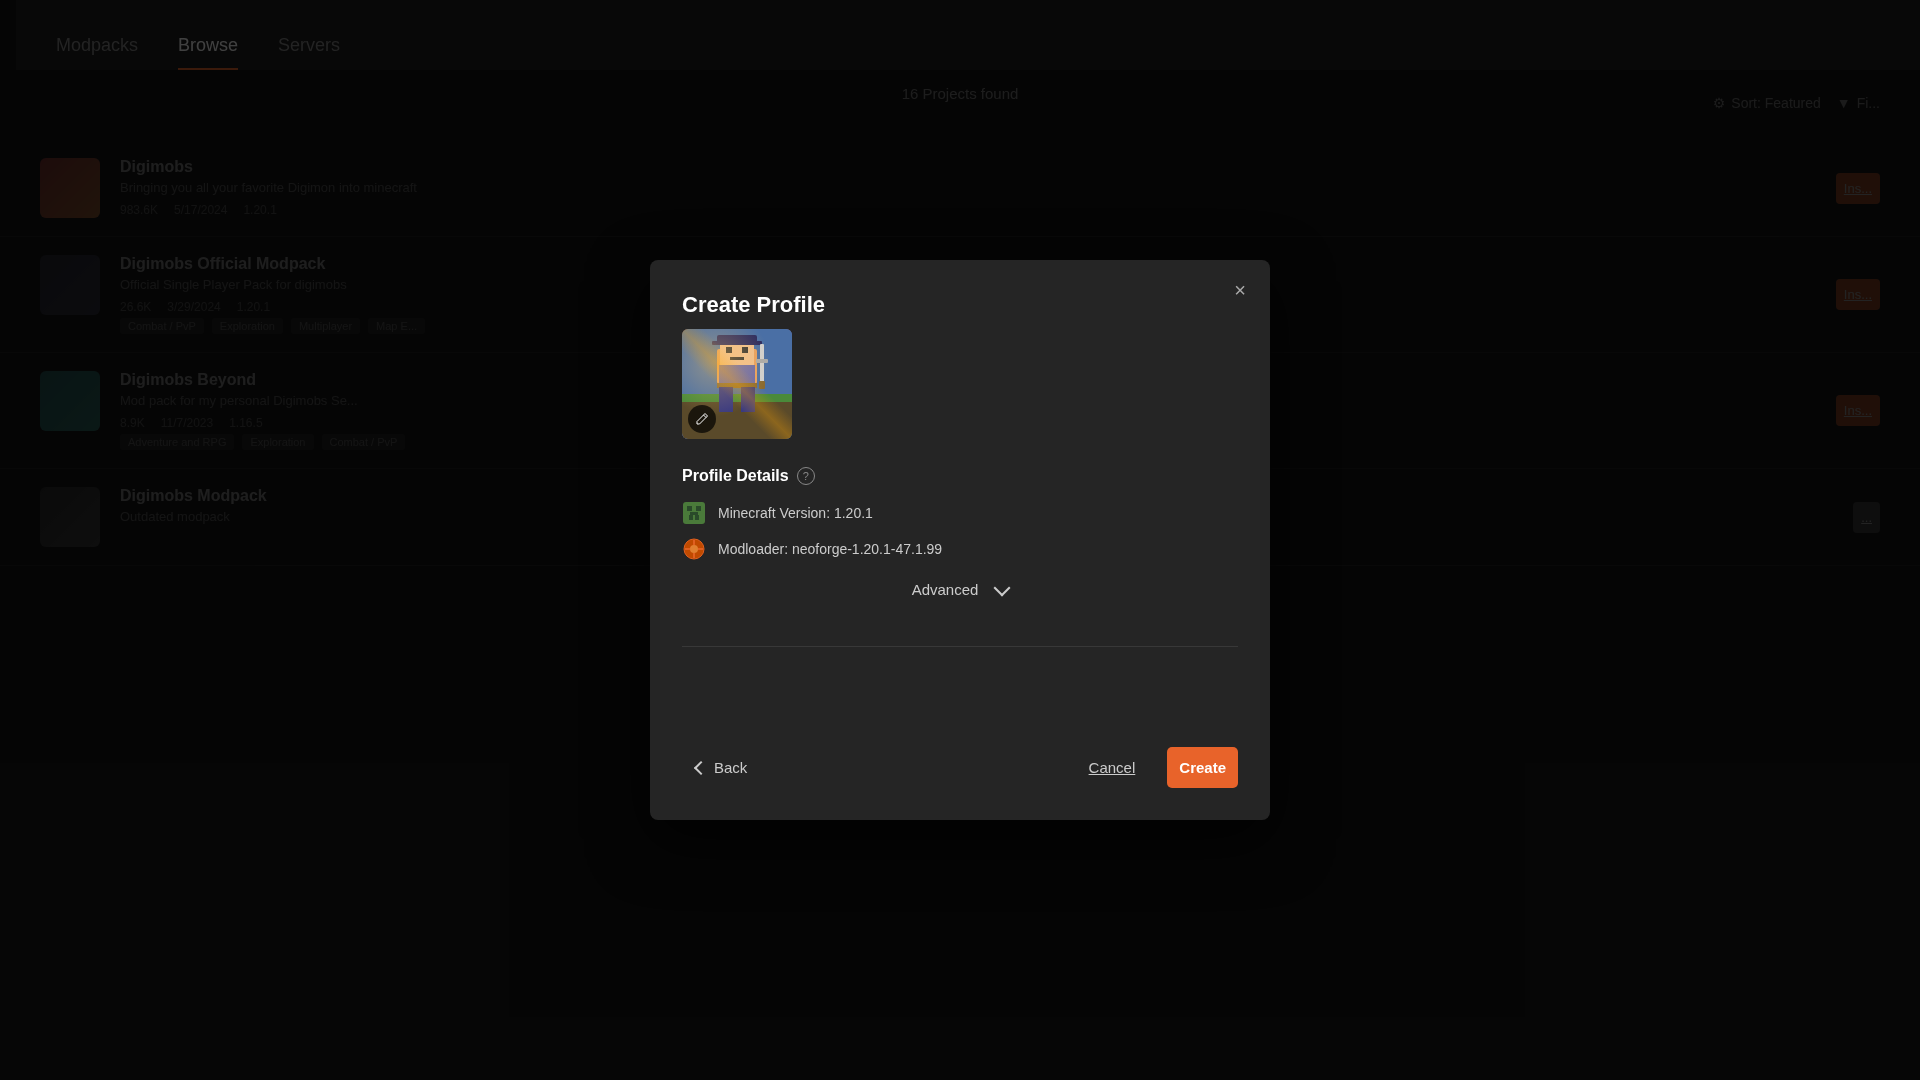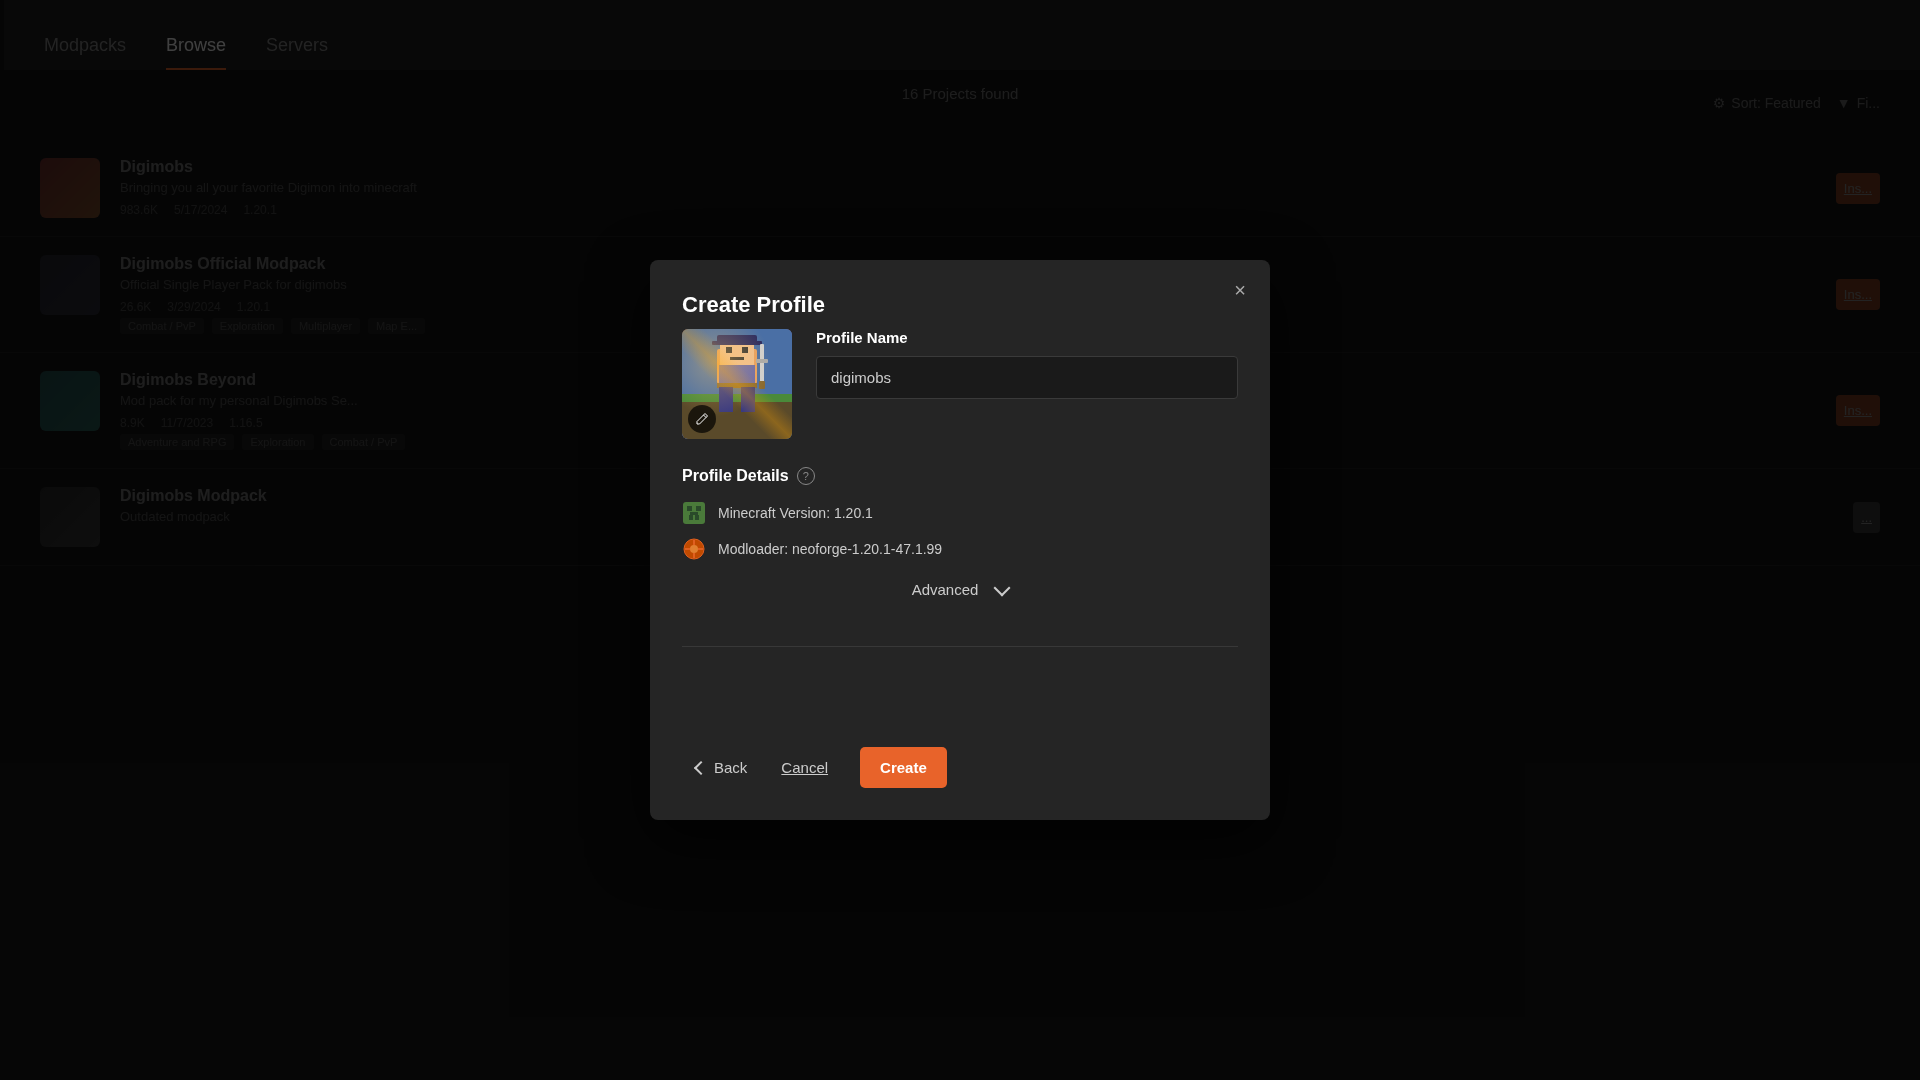--- a/index.html
+++ b/index.html
@@ -18,21 +18,21 @@
       position: absolute;
       inset: 0;
       background: #111111;
       z-index: 0;
     }
 
     
     .top-nav {
       position: absolute;
       top: 0;
-      left: 4px;
+      left: 16px;
       right: 0;
       height: 70px;
       background: #1c1c1c;
       display: flex;
       align-items: flex-end;
       padding: 0 40px;
       gap: 40px;
       z-index: 1;
       opacity: 0.7;
     }
@@ -360,20 +360,21 @@
     .divider {
       border: none;
       border-top: 1px solid #383838;
       margin: 20px 0;
     }
 
     
     .modal-footer {
       display: flex;
       align-items: center;
+      justify-content: space-between;
       margin-top: auto;
     }
 
     .back-btn {
       display: flex;
       align-items: center;
       gap: 8px;
       background: none;
       border: none;
       color: #ccc;
@@ -406,21 +407,21 @@
       cursor: pointer;
       padding: 10px 20px;
       border-radius: 4px;
       text-decoration: underline;
     }
 
     .create-btn {
       background: #e8632a;
       color: #fff;
       border: none;
-      padding: 12px 20px;
+      padding: 12px 12px;
       border-radius: 5px;
       font-size: 15px;
       font-weight: 600;
       cursor: pointer;
     }
 
     
     .sort-area {
       position: absolute;
       top: 95px;
@@ -577,24 +578,20 @@
           </svg>
         </div>
         <div class="profile-image-edit">
           <svg width="14" height="14" viewBox="0 0 14 14" fill="white">
             <path d="M10 1.5L12.5 4L4.5 12H2V9.5L10 1.5Z" stroke="white" stroke-width="1" fill="none"></path>
             <path d="M8.5 3L11 5.5" stroke="white" stroke-width="1"></path>
           </svg>
         </div>
       </div>
 
-      <div class="profile-name-section">
-        <div class="profile-name-label">Profile Name</div>
-        <input class="profile-name-input" type="text" value="digimobs" placeholder="digimobs" style="">
-      </div>
     </div>
 
     <div class="profile-details-section">
       <div class="profile-details-header">
         <span class="profile-details-title">Profile Details</span>
         <span class="help-icon">?</span>
       </div>
 
       <div class="detail-row">
         <div class="detail-icon">

